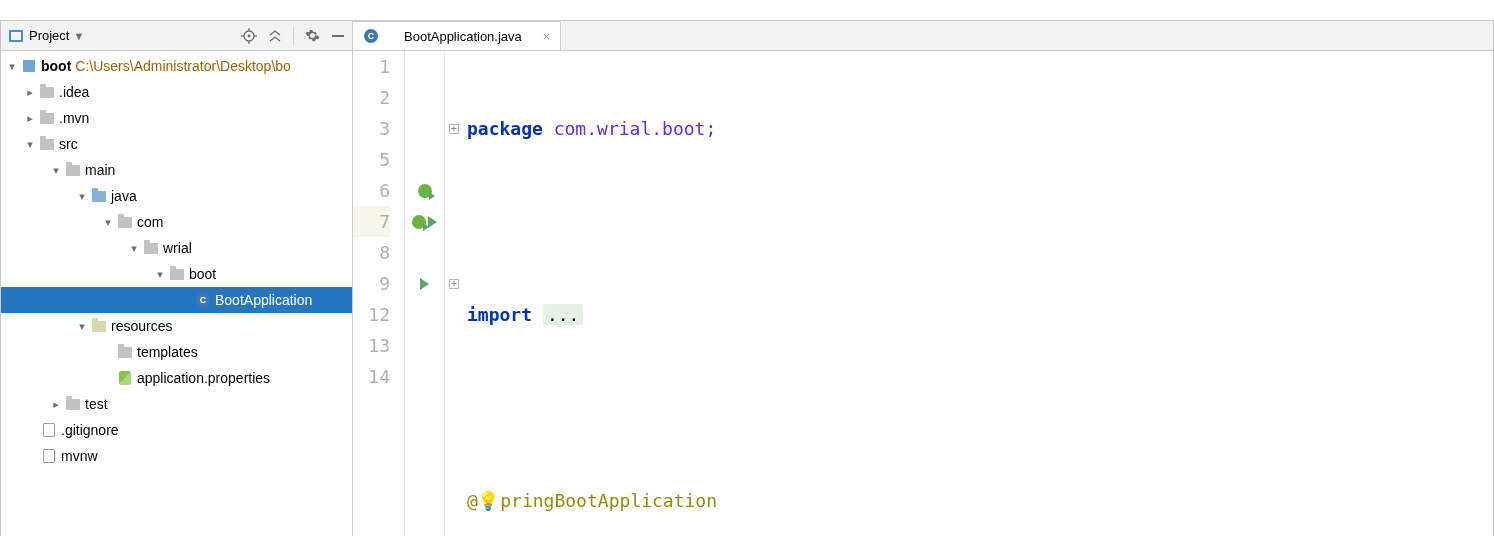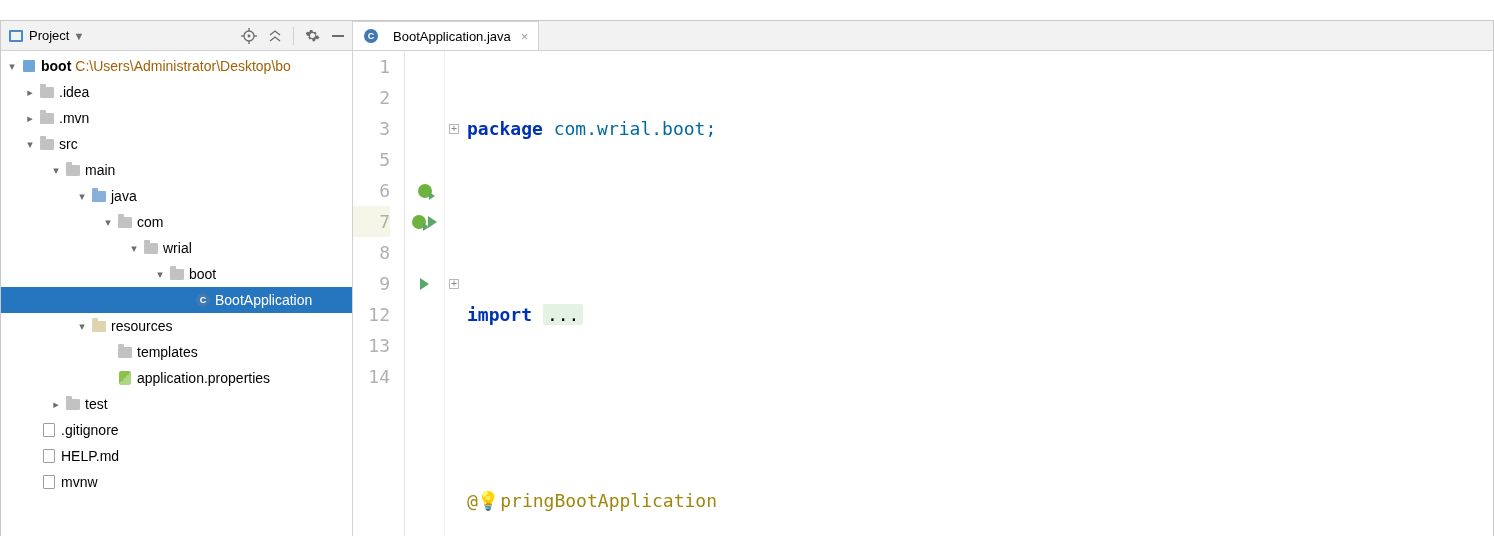--- a/index.html
+++ b/index.html
@@ -28,38 +28,38 @@
   .file-generic { width: 12px; height: 14px; background: #fff; border: 1px solid #9e9e9e; border-radius: 1px; }
   .file-prop  { width: 12px; height: 14px; background: linear-gradient(135deg,#8bc34a 50%, #aed581 50%); border-radius: 2px; }
   .class-icon { width: 14px; height: 14px; border-radius: 50%; background: #3f78b3; position: relative; }
   .class-icon::after { content: "C"; position: absolute; inset: 0; color: #fff; font-size: 9px; font-weight: bold; display: flex; align-items: center; justify-content: center; }
   .module-sq { width: 12px; height: 12px; background: #6ea6d8; border-radius: 1px; }
   .dim { color: #a16207; }
   .bold { font-weight: bold; }
   
   .editor-side { flex: 1; display: flex; flex-direction: column; overflow: hidden; }
   .tabs-bar { height: 30px; display: flex; align-items: stretch; border-bottom: 1px solid #d1d1d1; background: #f2f2f2; }
-  .tab { display: flex; align-items: center; padding: 0 10px; background: #fff; border-right: 1px solid #d1d1d1; border-top: 1px solid #d1d1d1; font-size: 13px; gap: 10px; }
+  .tab { display: flex; align-items: center; padding: 0 10px; background: #fff; border-right: 1px solid #d1d1d1; border-top: 1px solid #d1d1d1; font-size: 13px; gap: 21px; }
   .tab-close { color: #9c9c9c; font-size: 13px; }
   .editor-area { flex: 1; display: flex; overflow: hidden; font-family: "Consolas", "Menlo", monospace; font-size: 18px; line-height: 31px; }
   .gutter { width: 52px; border-right: 1px solid #e7e7e7; text-align: right; color: #b0b0b0; padding-right: 14px; user-select: none; background: #fff; }
   .gl { height: 31px; position:relative; }
   .gl.current { background: #f6f6e8; }
   .gutter-extra { width: 40px; background: #fff; border-right: 1px solid #efefef; }
   .ge { height: 31px; display: flex; align-items: center; justify-content: center; gap: 2px; position: relative; }
   .play { width: 0; height: 0; border-left: 9px solid #59a869; border-top: 6px solid transparent; border-bottom: 6px solid transparent; }
   .spring-run { width:14px; height:14px; border-radius:50%; background:#6db33f; position:relative; }
   .spring-run::after { content:""; position:absolute; right:-3px; bottom:-2px; width:0;height:0; border-left:6px solid #59a869; border-top:4px solid transparent; border-bottom:4px solid transparent;}
   .fold-col { width: 18px; background:#fff; }
   .fc { height:31px; display:flex; align-items:center; justify-content:center; }
   .fold-box { width:10px; height:10px; border:1px solid #b8b8b8; color:#8a8a8a; font-size:10px; line-height:8px; text-align:center; }
   .code { flex: 1; background:#fff; overflow:hidden; white-space: pre; }
   .cl { height:31px; padding-left: 4px; }
   .kw { color: #0033b3; font-weight: bold; }
-  .pkg { color: #0369a1; }
+  .pkg { color: #6d28d9; }
   .ann { color: #9e880d; }
   .bulb { color:#f0a30a; }
   .ellips { background:#e4f2e4; padding:0 4px; border-radius:2px;}
 </style>
 </head>
 <body>
 
 <div class="app">
 
   <div class="project-panel">
@@ -214,27 +214,20 @@
           <span class="ic">
             <span class="file-generic"></span>
           </span>
           <span>.gitignore</span>
         </div>
       <div class="node">
           <span class="indent" style="width:40px"></span>
           <span class="ic">
             <span class="file-generic"></span>
           </span>
-          <span>HELP.md</span>
-        </div>
-      <div class="node">
-          <span class="indent" style="width:40px"></span>
-          <span class="ic">
-            <span class="file-generic"></span>
-          </span>
           <span>mvnw</span>
         </div>
     </div>
   </div>
 
   <div class="editor-side">
     <div class="tabs-bar">
       <div class="tab">
         <span class="ic">
             <span class="class-icon"></span>

